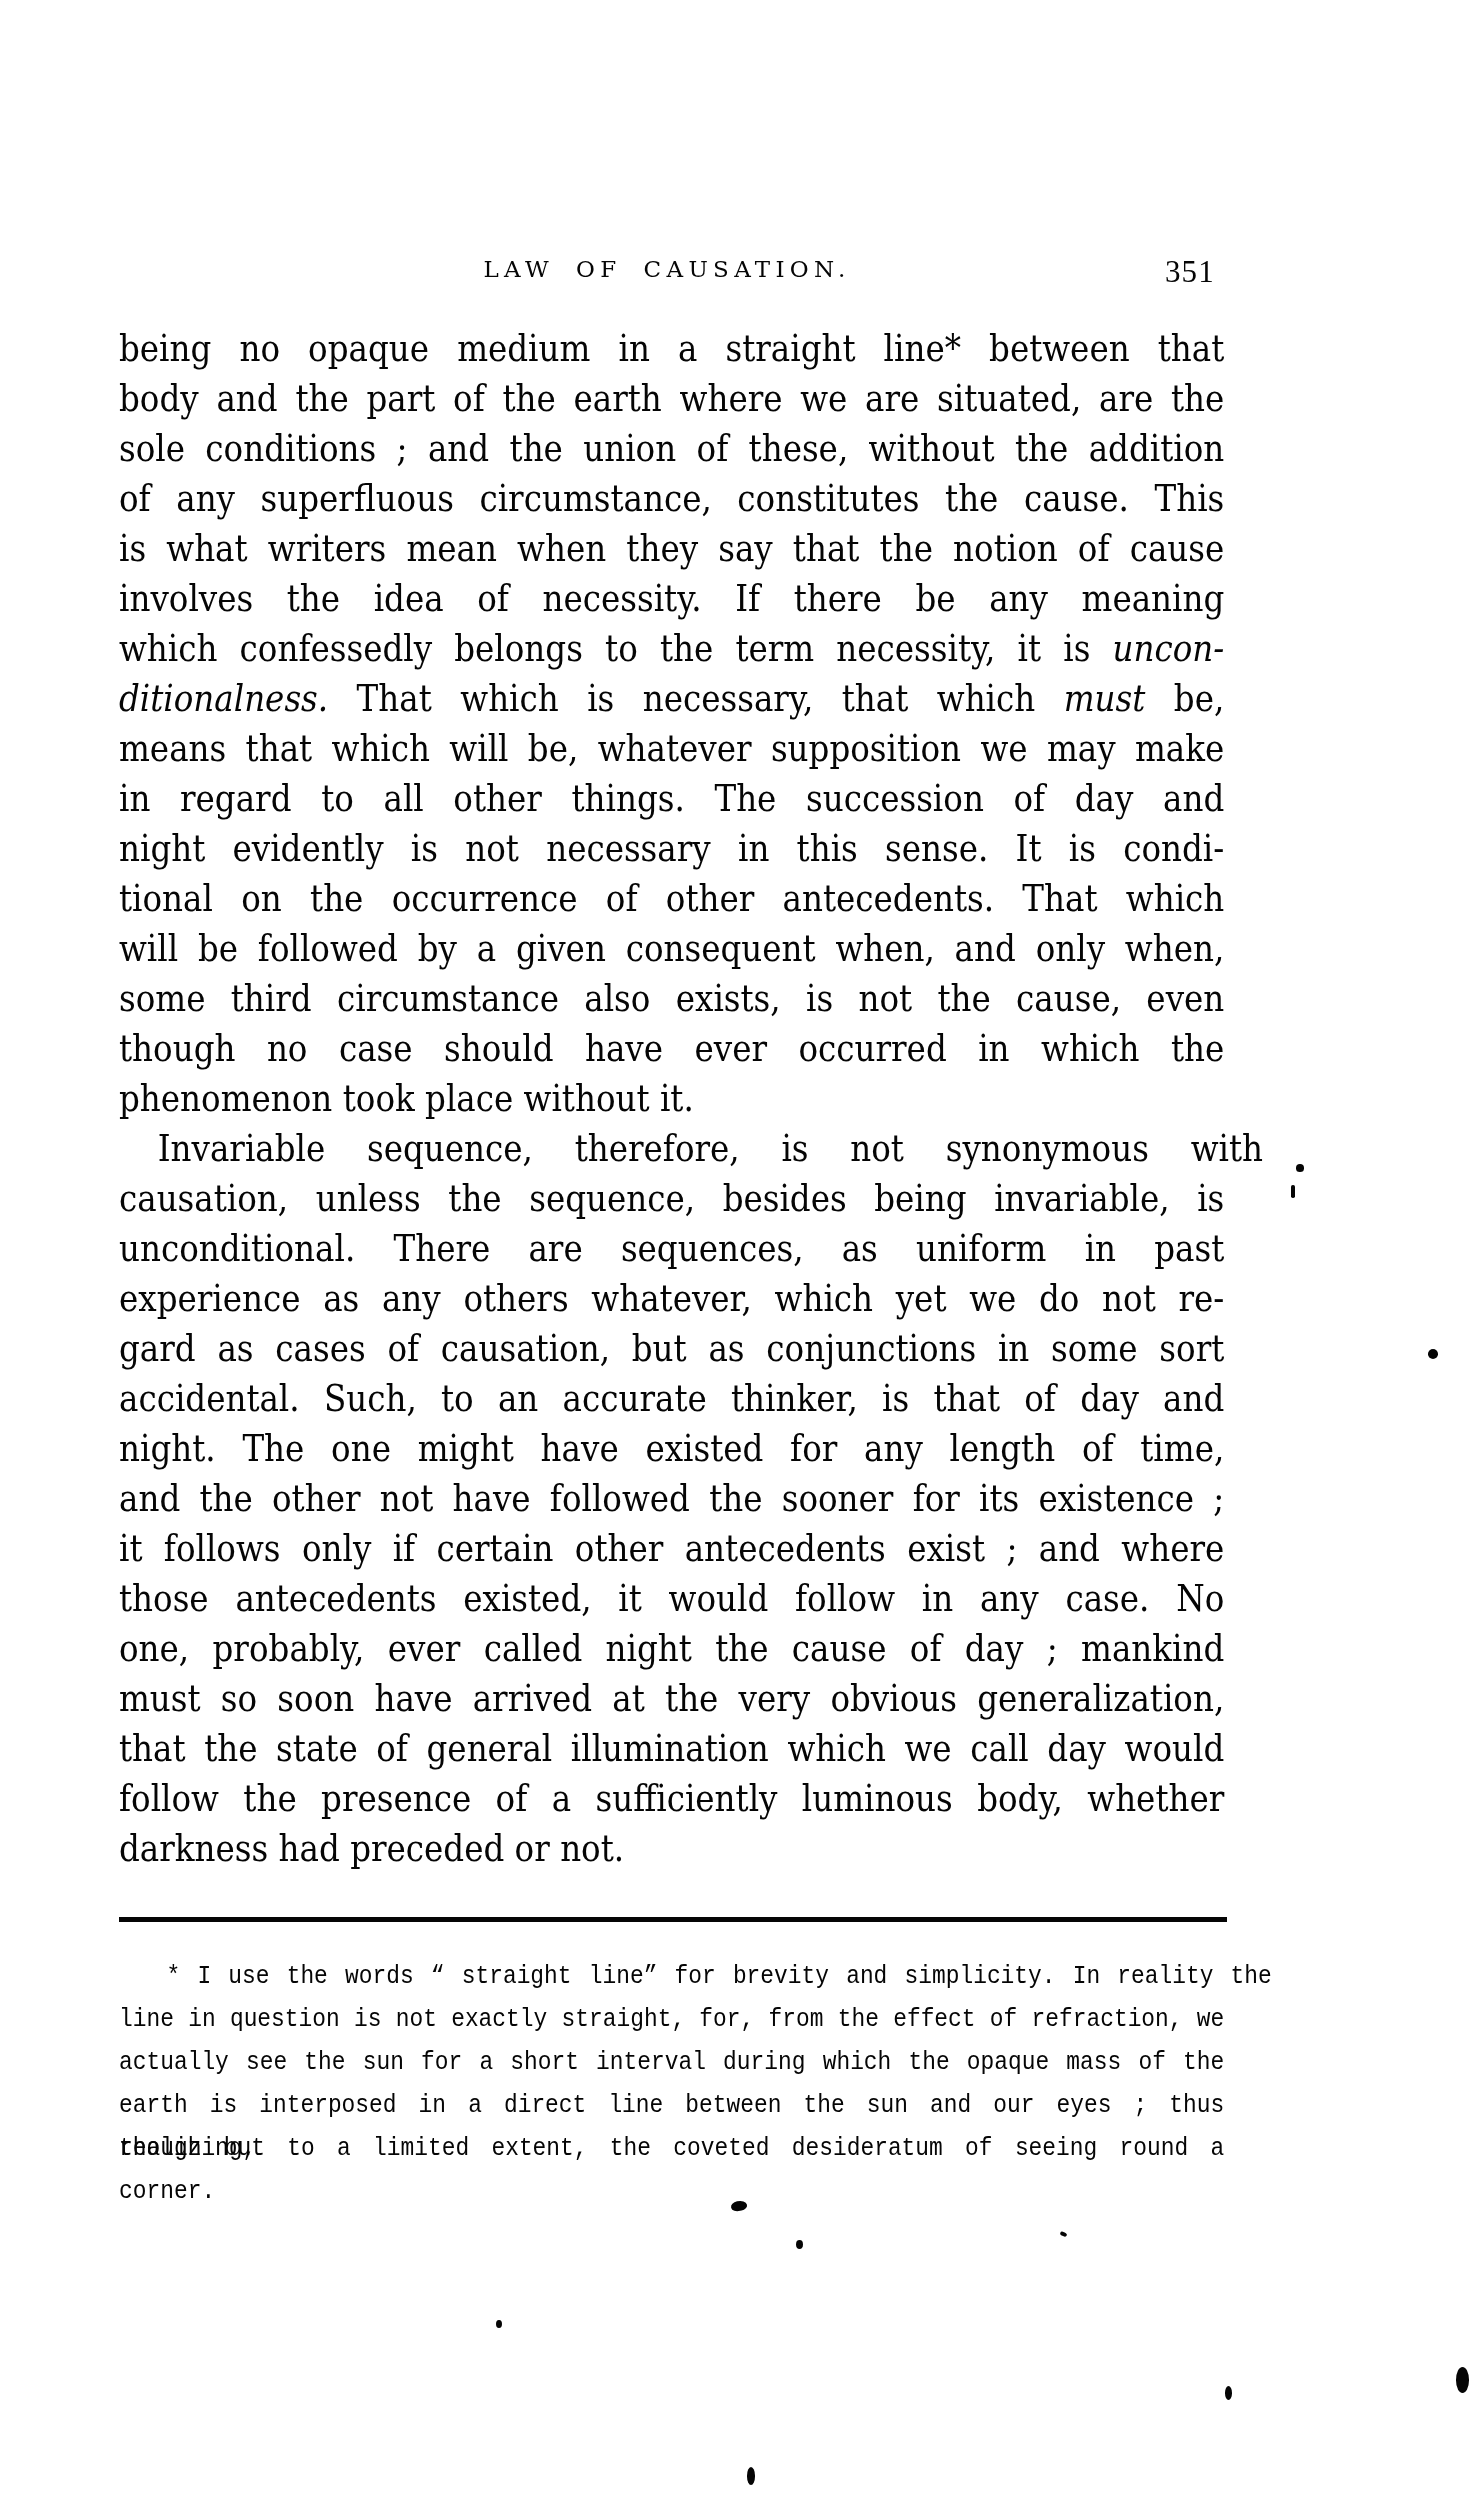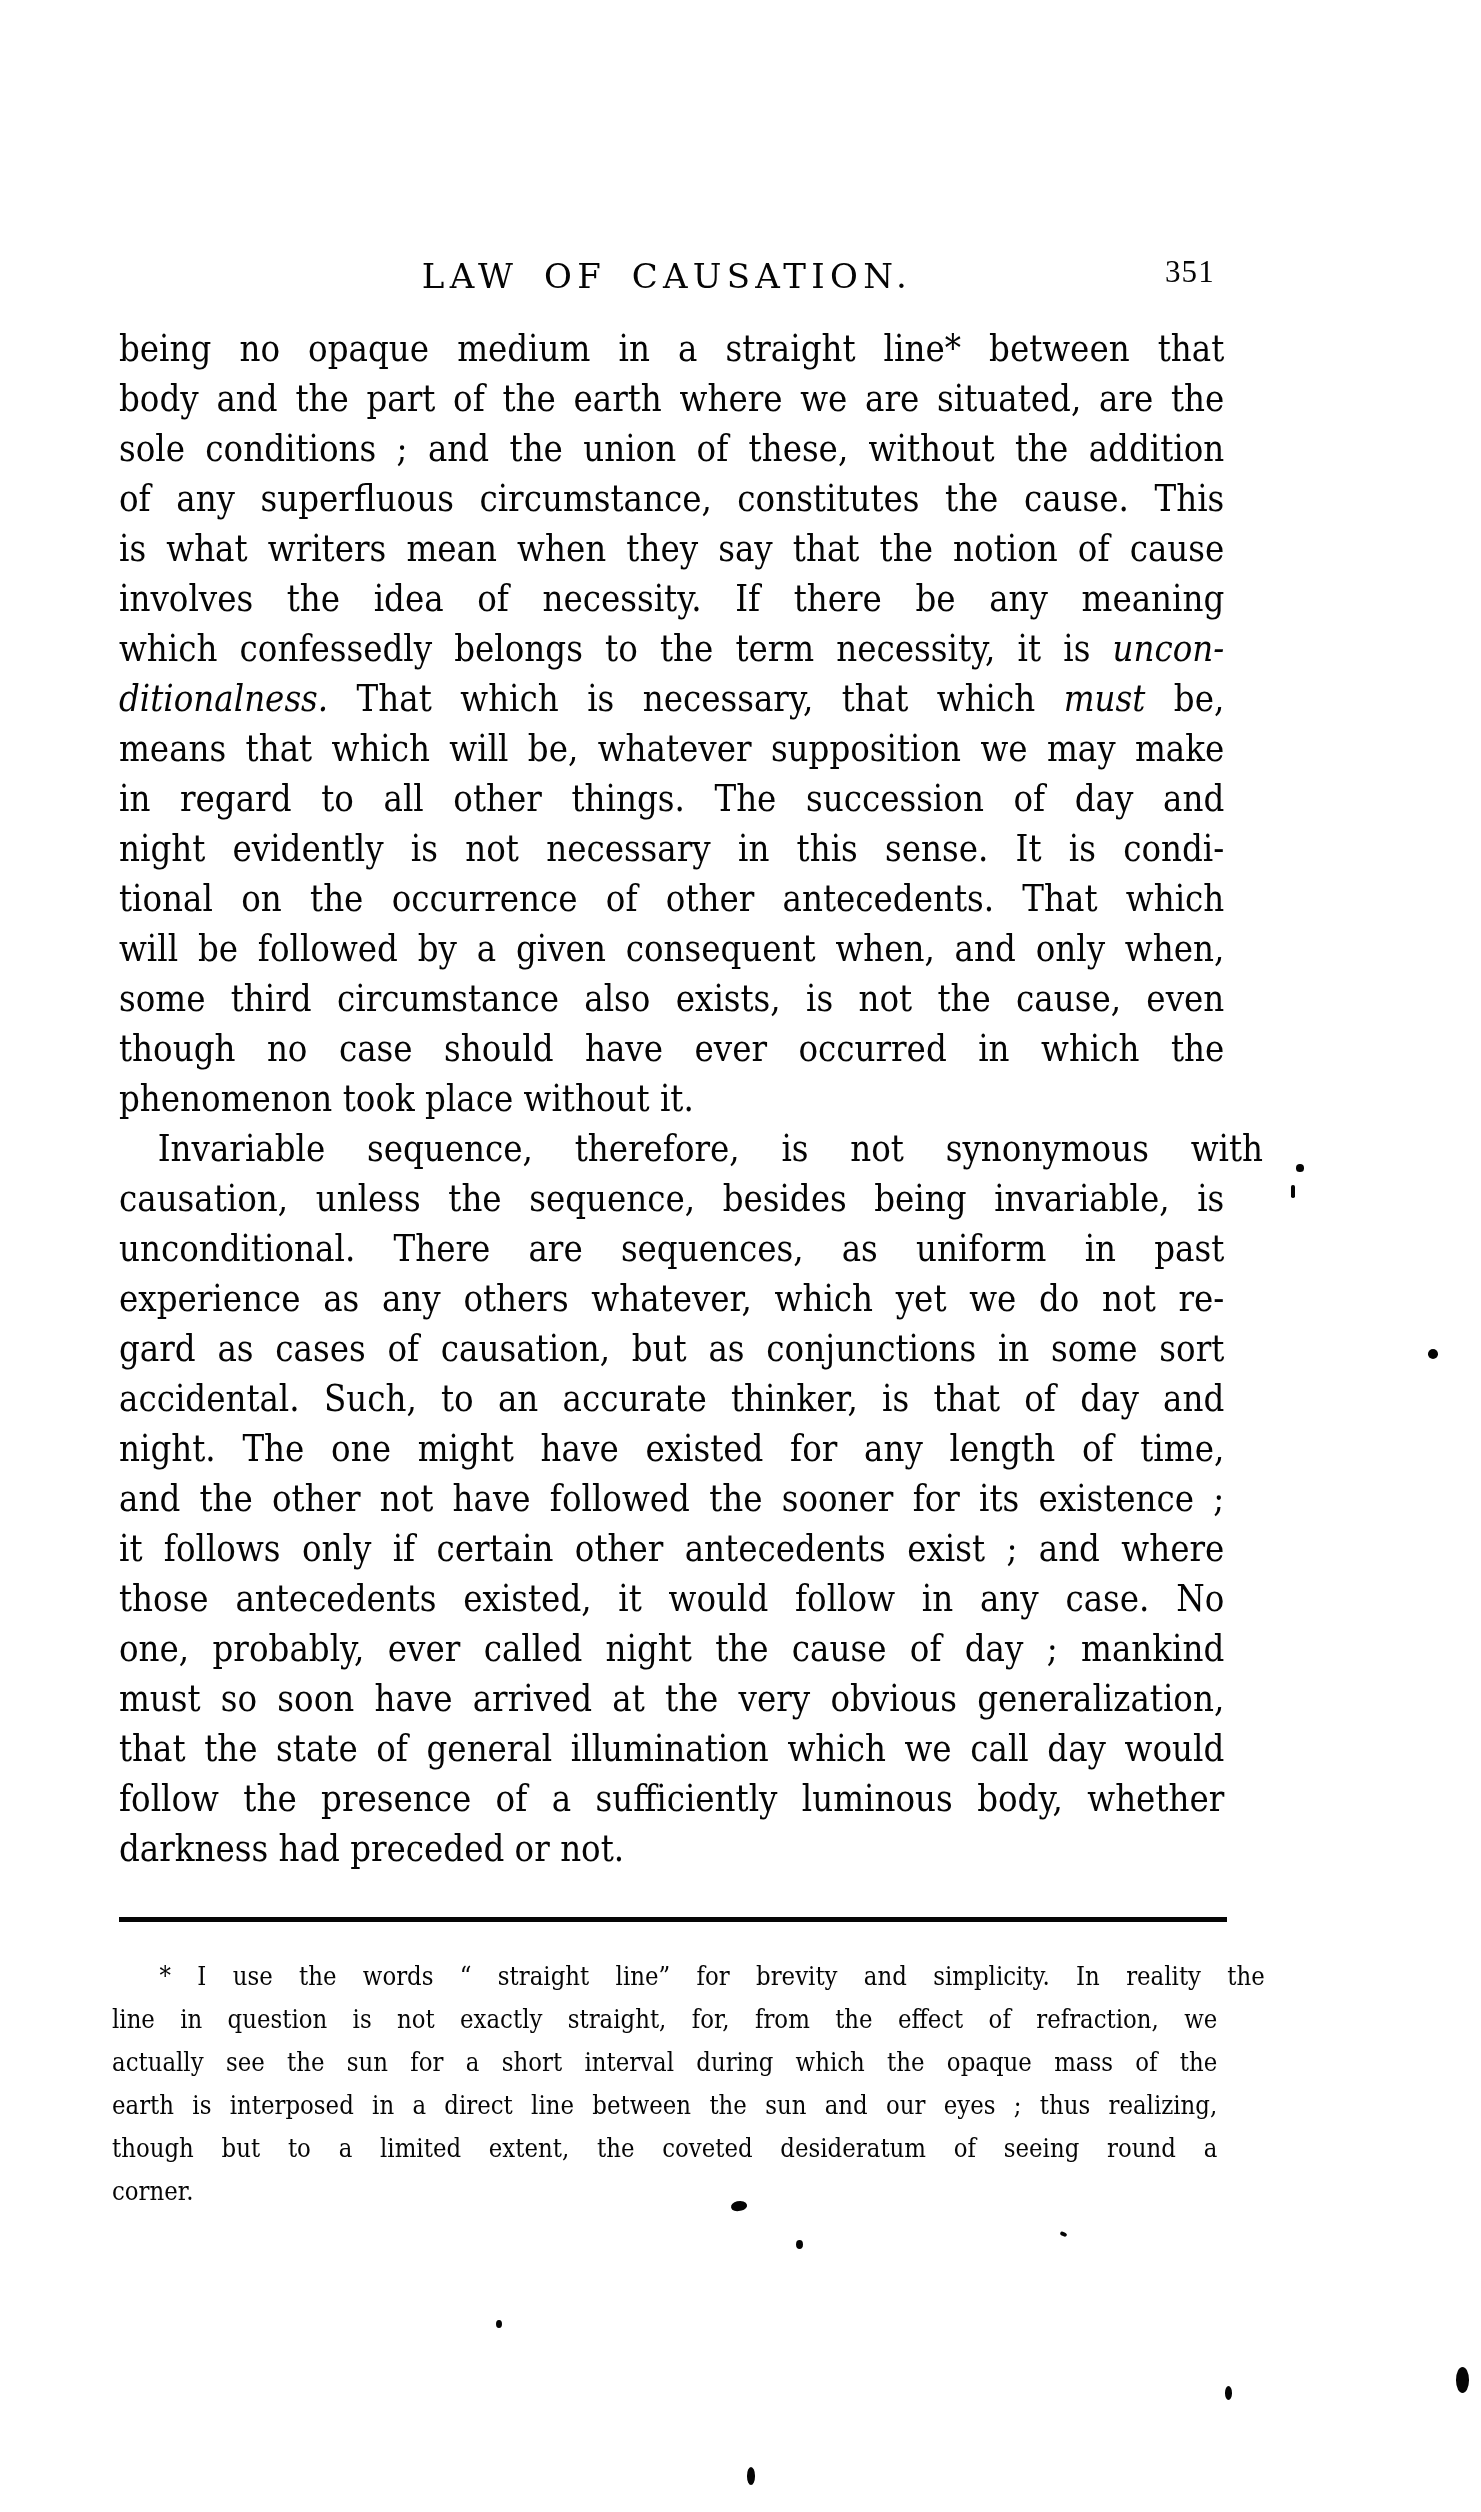--- a/index.html
+++ b/index.html
@@ -22,21 +22,21 @@
     left: 119px;
     top: 256px;
     width: 1096px;
     height: 31px;
   }
   .running-head .title {
     position: absolute;
     left: 50%;
     top: 0;
     transform: translateX(-50%);
-    font-size: 34px;
+    font-size: 23px;
     letter-spacing: 5.3px;
     word-spacing: 9.5px;
     white-space: nowrap;
   }
   .running-head .pagenum {
     position: absolute;
     right: 0;
     top: -2.4px;
     font-size: 31px;
     letter-spacing: 1.2px;
@@ -67,23 +67,24 @@
   .footnote-rule {
     position: absolute;
     left: 119px;
     top: 1917px;
     width: 1108px;
     height: 4.8px;
     background: #050505;
   }
   .footnote {
     position: absolute;
-    left: 112px;
+    left: 119px;
     top: 1955px;
     width: 1105px;
+    font-family: Liberation Mono, monospace;
   }
   .footnote .line {
     width: 1256px;
     transform: scaleX(0.88);
     transform-origin: 0 0;
     height: 43px;
     line-height: 43px;
     font-size: 26px;
     text-align: justify;
     text-align-last: justify;

